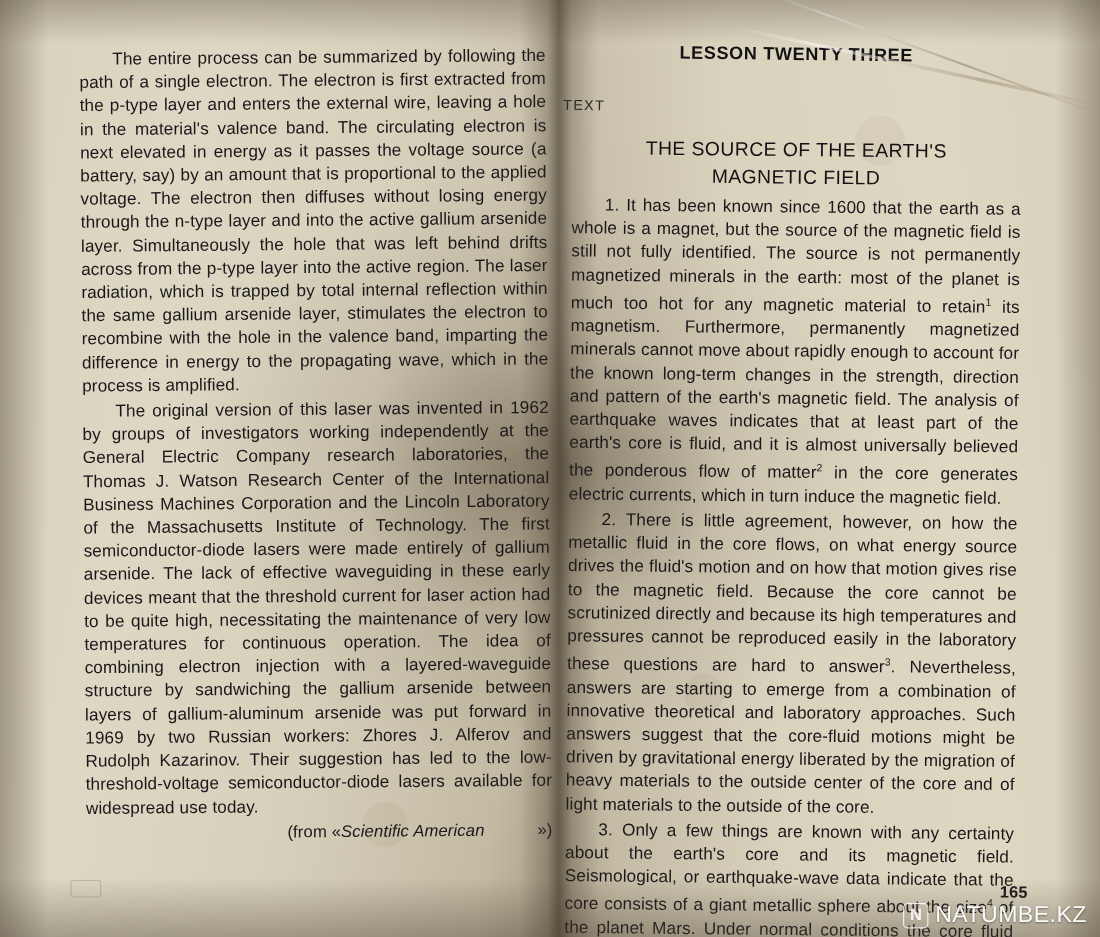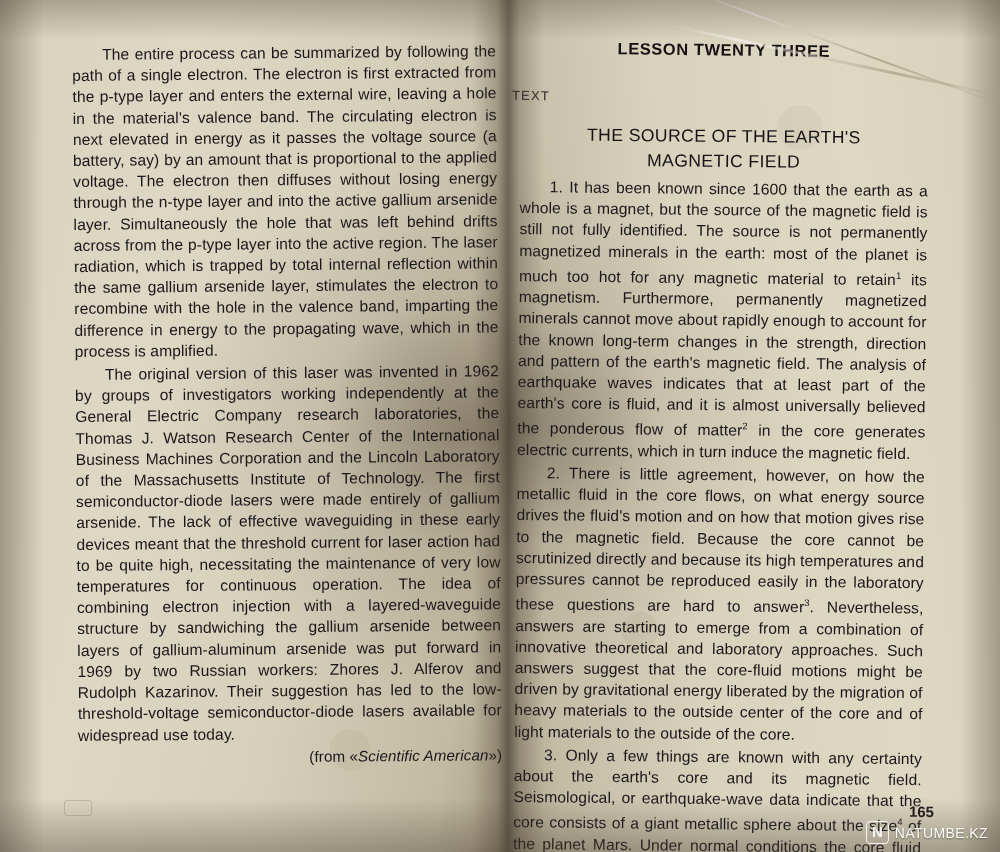--- a/index.html
+++ b/index.html
@@ -139,21 +139,21 @@
     transform: rotate(0.6deg);
     transform-origin: left top;
   }
 
   .source-line {
     text-align: right;
     font-style: italic;
     margin-top: 6px;
     font-size: 15.2px;
   }
-  .source-line .rom { font-style: normal; }
+  .source-line .rom { font-style: normal; margin-left: 48px; }
 
   .lesson-title {
     position: absolute;
     left: 520px;
     top: 38px;
     width: 408px;
     text-align: center;
     font-family: "Liberation Sans", sans-serif;
     font-weight: bold;
     font-size: 16.4px;
@@ -231,21 +231,21 @@
   .wm-badge:after {
     content: "N";
     position:absolute; left:0; right:0; top:-1px;
     text-align:center;
     font-family:"Liberation Sans", sans-serif;
     font-size: 15px; font-weight: bold; color:#fff;
     line-height: 21px;
   }
   .wm-text {
     font-family: "Liberation Sans", sans-serif;
-    font-size: 14px;
+    font-size: 21px;
     letter-spacing: 0.4px;
     color: #ffffff;
     text-shadow: 0 1px 2px rgba(0,0,0,0.45);
   }
 </style>
 </head>
 <body>
 
 <div id="page">
 

